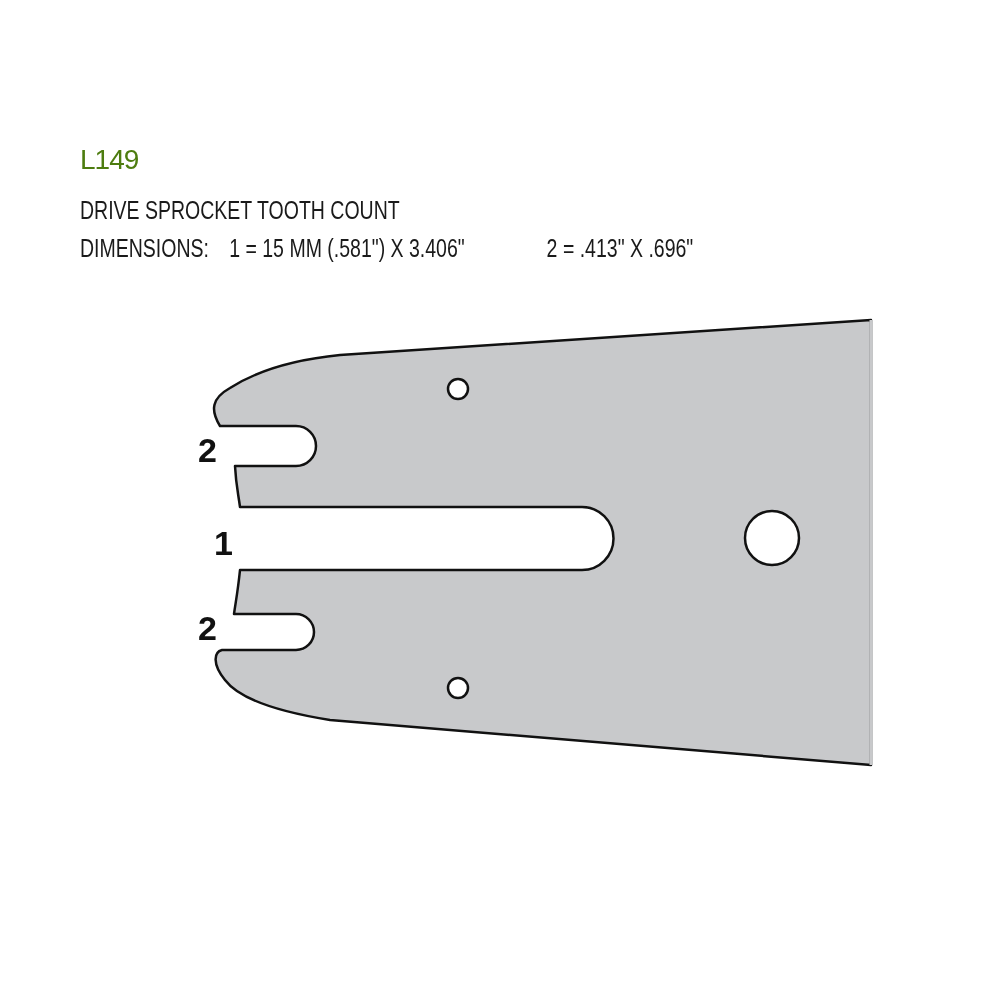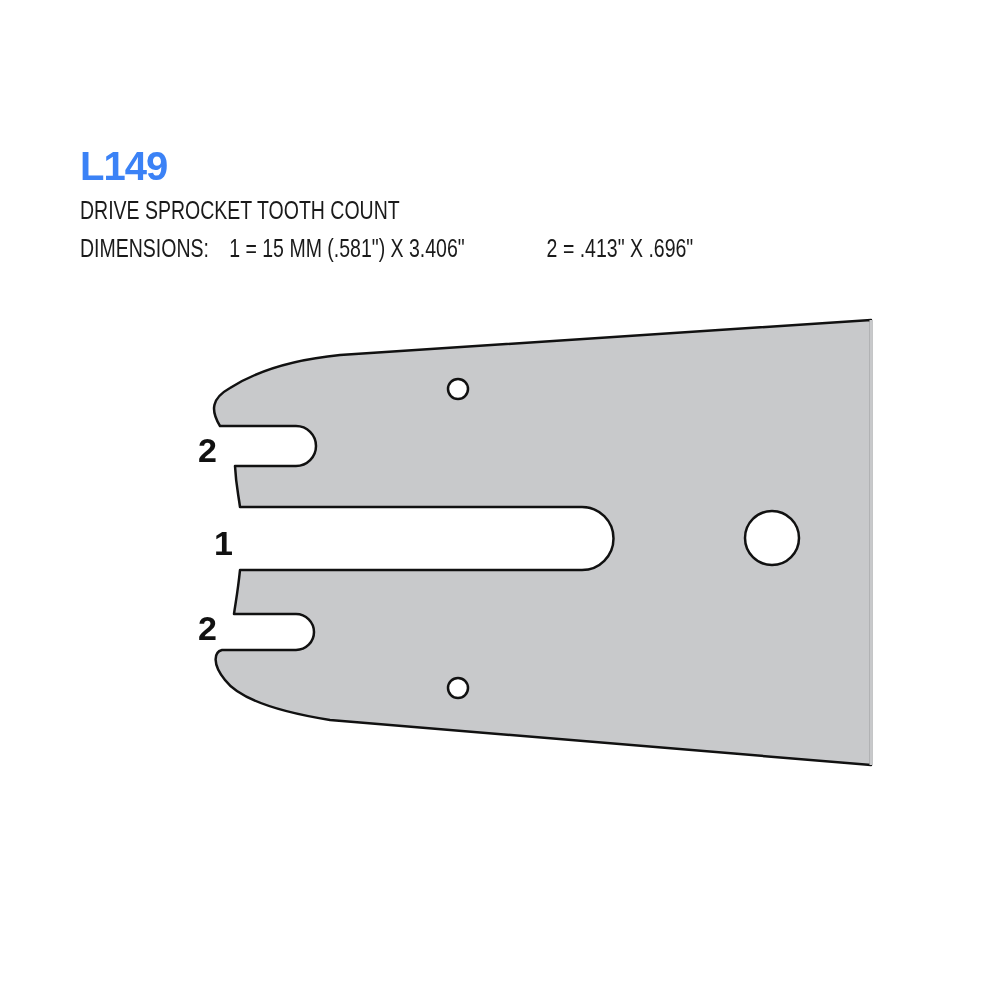--- a/index.html
+++ b/index.html
@@ -1,20 +1,20 @@
 <!DOCTYPE html>
 <html><head>
 <meta charset="utf-8">
 <style>
   html, body { margin: 0; padding: 0; background: #ffffff; }
   body { width: 1000px; height: 1000px; position: relative; overflow: hidden; }
   .title {
     position: absolute; left: 80px; top: 146px;
-    font-family: "Liberation Sans", sans-serif; font-weight: bold;
-    font-size: 40px; color: #3b82f6; letter-spacing: -1px; line-height: 1;
+    font-family: "Liberation Sans", sans-serif; font-weight: normal;
+    font-size: 28px; color: #4d7c0f; letter-spacing: -1px; line-height: 1;
   }
   .subtitle {
     position: absolute; left: 80px; top: 198px;
     font-family: "Liberation Sans", sans-serif; font-size: 25px;
     color: #1a1a1a; transform: scaleX(0.78); transform-origin: left top;
     white-space: nowrap; line-height: 1;
   }
   .dims {
     position: absolute; left: 80px; top: 236px;
     font-family: "Liberation Sans", sans-serif; font-size: 25px;

